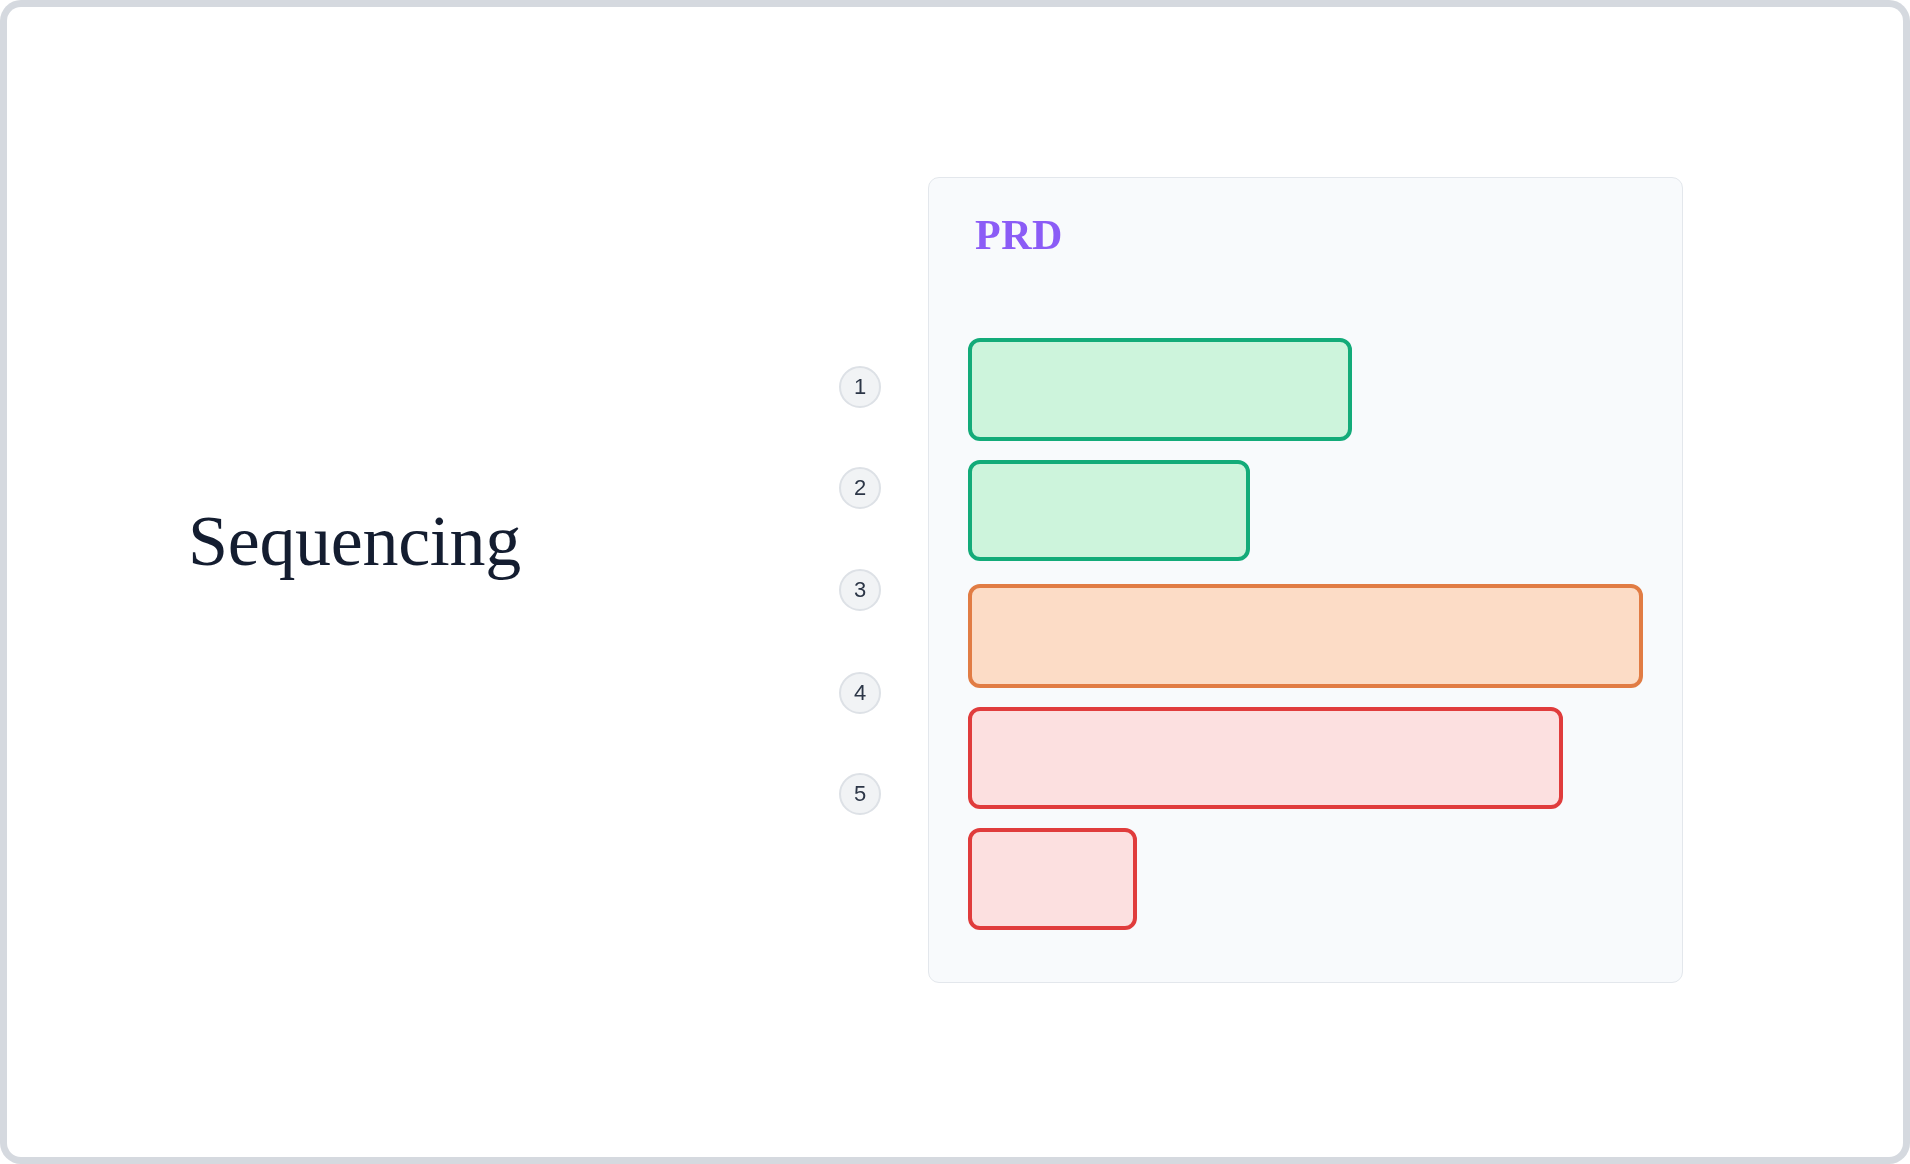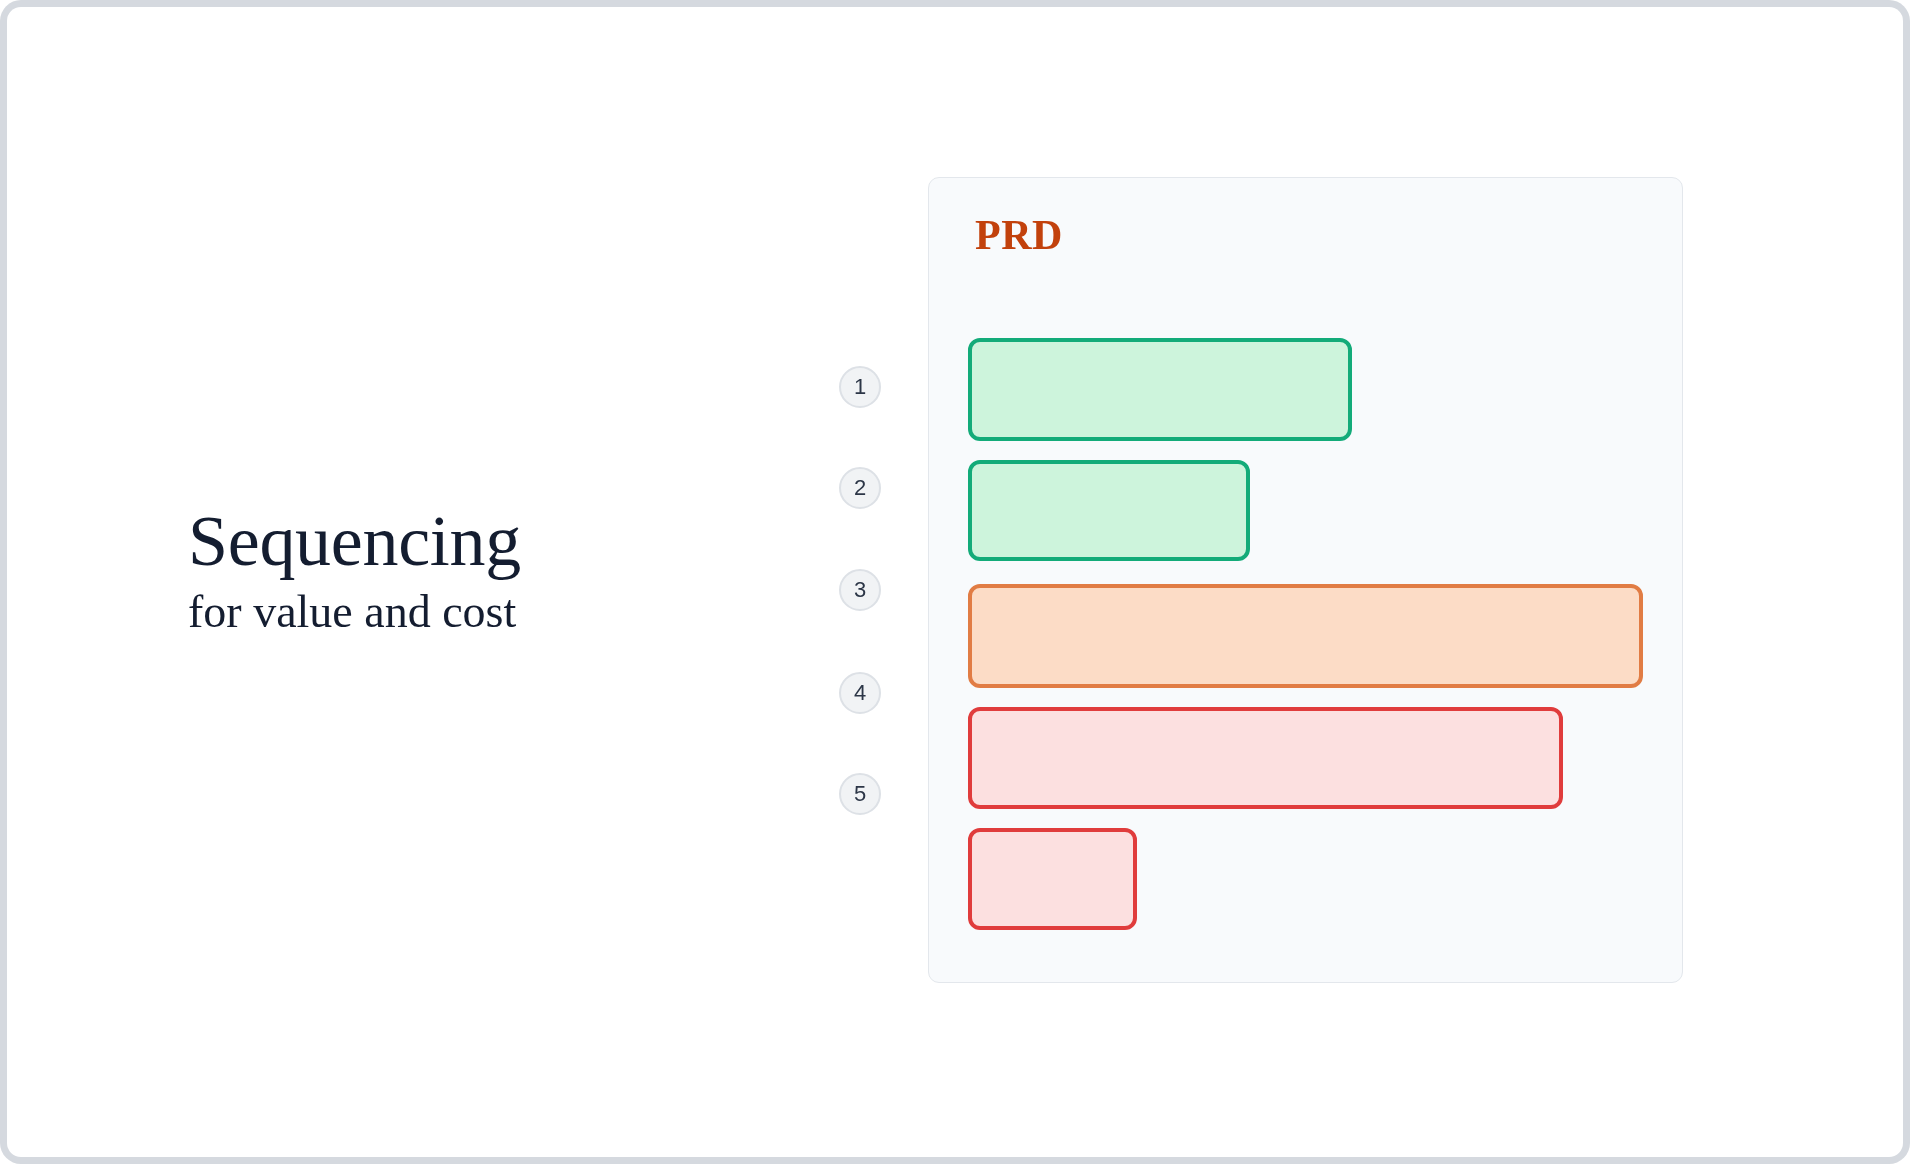--- a/index.html
+++ b/index.html
@@ -70,21 +70,21 @@
     box-sizing: border-box;
   }
   .card-title {
     position: absolute;
     left: 46px;
     top: 36px;
     font-family: "Liberation Serif", "DejaVu Serif", serif;
     font-weight: bold;
     font-size: 42px;
     line-height: 1;
-    color: #c2410c;
+    color: #8b5cf6;
     letter-spacing: 0.5px;
   }
 
   
   .rows {
     position: absolute;
     left: 0;
     top: 0;
     width: 1910px;
     height: 1164px;
@@ -116,21 +116,20 @@
   }
 </style>
 </head>
 <body>
 
 <div class="slide">
   <div class="slide-frame"></div>
 
   <div class="title-block">
     <div class="title-main">Sequencing</div>
-    <div class="title-sub">for value and cost</div>
   </div>
 
   <div class="card">
     <div class="card-title">PRD</div>
   </div>
 
   <div class="rows">
     <div class="step-badge" style="left: 839px; top: 366px; background: rgb(241, 243, 245); border-color: rgb(221, 225, 230); color: rgb(44, 54, 71);">1</div>
     <div class="step-badge" style="left: 839px; top: 467px; background: rgb(241, 243, 245); border-color: rgb(221, 225, 230); color: rgb(44, 54, 71);">2</div>
     <div class="step-badge" style="left: 839px; top: 569px; background: rgb(241, 243, 245); border-color: rgb(221, 225, 230); color: rgb(44, 54, 71);">3</div>

